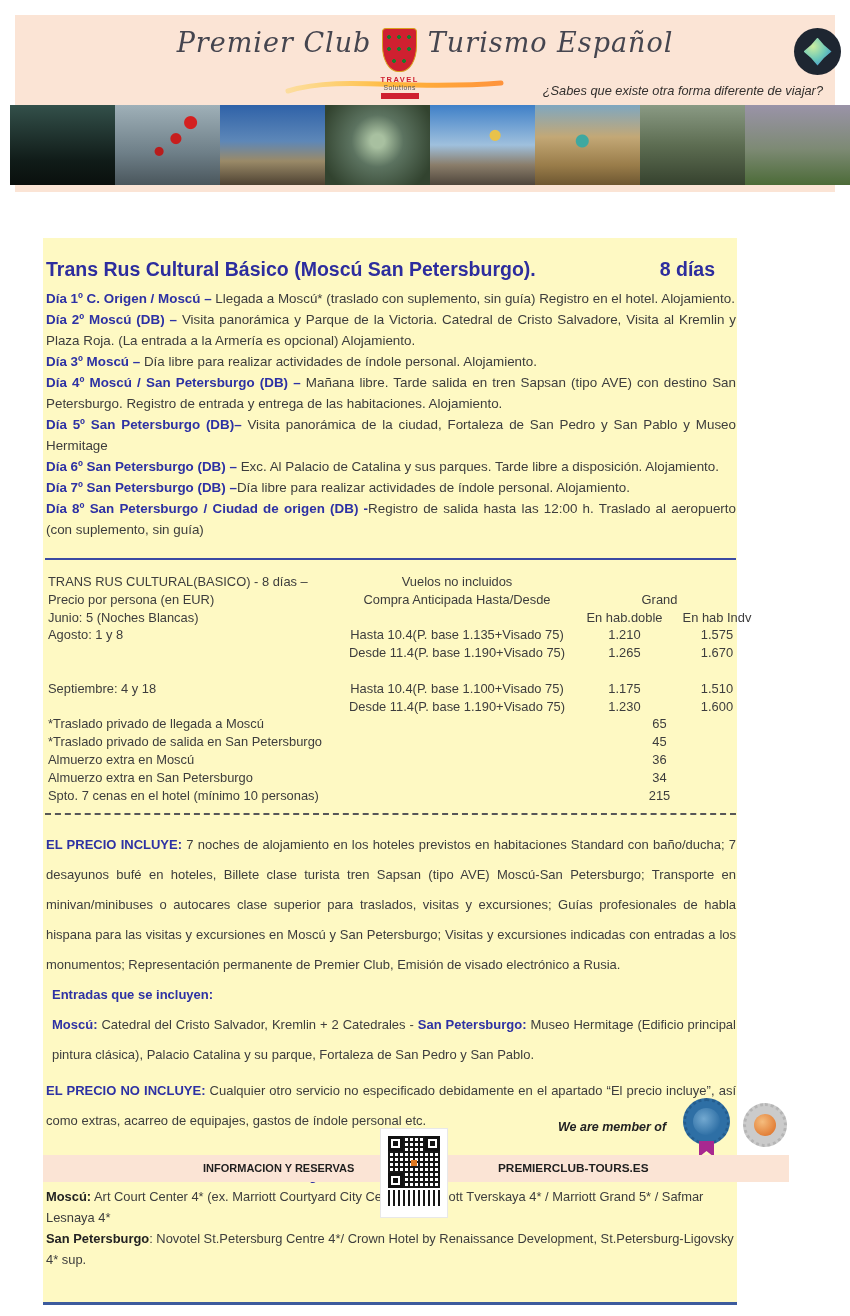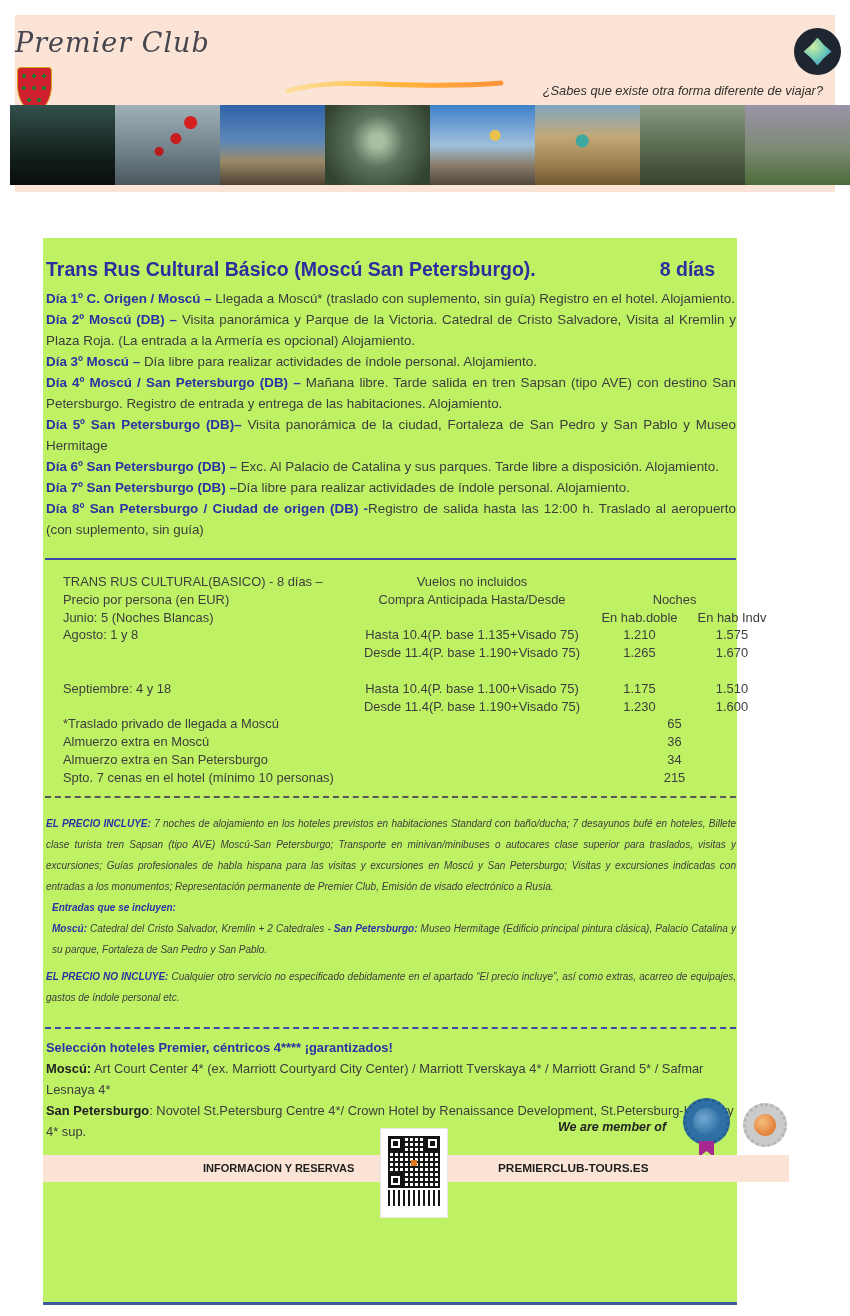--- a/index.html
+++ b/index.html
@@ -1,21 +1,21 @@
 <!DOCTYPE html>
 <html><head>
 <meta charset="utf-8">
 <style>
   html,body{margin:0;padding:0;background:#fff;}
   .page{position:relative;width:850px;height:1316px;background:#fff;overflow:hidden;
         font-family:"Liberation Sans",sans-serif;color:#3d3d3d;}
 
   
   .header{position:absolute;left:15px;top:15px;width:820px;height:177px;background:#fbe4d5;}
-  .brand-row{position:absolute;left:0;top:13px;width:100%;display:flex;justify-content:center;align-items:flex-start;gap:9px;flex-direction:column;}
+  .brand-row{position:absolute;left:0;top:13px;width:100%;display:flex;justify-content:center;align-items:flex-start;gap:9px;}
   .brand-script{font-family:"DejaVu Serif",serif;font-style:italic;font-size:27px;color:#45454f;letter-spacing:1px;line-height:30px;}
   .logo-col{display:flex;flex-direction:column;align-items:center;margin-top:0;}
   .shield{width:33px;height:42px;background:#cf2030;border:1px solid #d8a020;
           border-radius:4px 4px 16px 16px / 4px 4px 26px 26px;
           background-image:
             radial-gradient(circle 1.6px at 6px 8px,#1c7a2c 1.6px,transparent 2.2px),
             radial-gradient(circle 1.6px at 16px 8px,#1c7a2c 1.6px,transparent 2.2px),
             radial-gradient(circle 1.6px at 26px 8px,#1c7a2c 1.6px,transparent 2.2px),
             radial-gradient(circle 1.6px at 6px 20px,#1c7a2c 1.6px,transparent 2.2px),
             radial-gradient(circle 1.6px at 16px 20px,#1c7a2c 1.6px,transparent 2.2px),
@@ -50,41 +50,41 @@
   .ph6{background:
         radial-gradient(circle 6px at 45% 45%,#3fa8a0 6px,transparent 7px),
         linear-gradient(180deg,#7fa7c0 0%,#c3a876 40%,#9a7d4a 75%,#6e5731 100%);}
   .ph7{background:linear-gradient(180deg,#8a9a84 0%,#5d6d52 50%,#36422e 100%);}
   .ph8{background:linear-gradient(180deg,#9a93a8 0%,#7d8a74 55%,#4c6b38 100%);}
 
   
   .banner{position:absolute;left:332px;top:193px;font-weight:bold;font-size:14.3px;color:#3134a6;line-height:22px;}
 
   
-  .content{position:absolute;left:43px;top:238px;width:694px;height:1064px;background:#bef264;
+  .content{position:absolute;left:43px;top:238px;width:694px;height:1064px;background:#fef9c3;
            border-bottom:3px solid #3d5b9d;box-sizing:content-box;}
   .title-row{display:flex;justify-content:space-between;padding:20px 22px 0 3px;}
   .tour-title{font-size:19.5px;font-weight:bold;color:#2d2d9e;}
   .tour-days{font-size:19.5px;font-weight:bold;color:#2d2d9e;}
   .itinerary{margin:7px 1px 18px 3px;}
   .itinerary p{margin:0;font-size:13.4px;line-height:21px;text-align:justify;color:#3d3d3d;}
   .blue-label{color:#2d31a4;font-weight:bold;}
   .hline-solid{margin:13px 1px 0 2px;height:2px;background:#3b4aa2;}
 
   
-  .ptable{margin:13px 0 0 20px;font-size:12.9px;line-height:17.8px;color:#3d3d3d;}
+  .ptable{margin:13px 0 0 5px;font-size:12.9px;line-height:17.8px;color:#3d3d3d;}
   .prow{display:grid;grid-template-columns:299px 220px 115px 70px auto;}
   .prow .c2,.prow .c3,.prow .c4{text-align:center;white-space:nowrap;}
   .prow .span34{grid-column:3/5;text-align:center;}
   .blankrow{height:17.8px;}
 
   .hline-dash{margin:9px 1px 0 2px;border-top:2px dashed #575757;}
   .hline-dash-blue{margin:19px 1px 0 2px;border-top:2px dashed #3b4aa2;}
 
-  .para{margin:15px 1px 0 3px;font-size:10px;line-height:21px;text-align:justify;font-style:italic;}
+  .para{margin:15px 1px 0 3px;font-size:13px;line-height:30px;text-align:justify;}
   .para.tight{margin-top:0;padding-left:6px;}
   .para.gap6{margin-top:6px;}
 
   .hotels{margin:8px 1px 0 3px;font-size:12.9px;line-height:21px;}
   .hotels .head{color:#2d31a4;font-weight:bold;}
   .dark-label{font-weight:bold;color:#222;}
 
   
   .member-label{position:absolute;left:515px;top:882px;font-size:12.5px;font-weight:bold;font-style:italic;color:#222;}
   .badge{position:absolute;border-radius:50%;box-sizing:border-box;}
@@ -178,21 +178,21 @@
     <div class="hline-solid"></div>
 
     <div class="ptable">
       <div class="prow">
         <div class="c1">TRANS RUS CULTURAL(BASICO) - 8 días –</div>
         <div class="c2">Vuelos no incluidos</div>
       </div>
       <div class="prow">
         <div class="c1">Precio por persona (en EUR)</div>
         <div class="c2">Compra Anticipada Hasta/Desde</div>
-        <div class="span34">Noches</div>
+        <div class="span34">Grand</div>
       </div>
       <div class="prow">
         <div class="c1">Junio: 5 (Noches Blancas)</div>
         <div class="c2"></div>
         <div class="c3">En hab.doble</div>
         <div class="c4">En hab Indv</div>
       </div>
       <div class="prow">
         <div class="c1">Agosto: 1 y 8</div>
         <div class="c2">Hasta 10.4(P. base 1.135+Visado 75)</div>
@@ -215,20 +215,25 @@
       <div class="prow">
         <div class="c1"></div>
         <div class="c2">Desde 11.4(P. base 1.190+Visado 75)</div>
         <div class="c3">1.230</div>
         <div class="c4">1.600</div>
       </div>
       <div class="prow">
         <div class="c1">*Traslado privado de llegada a Moscú</div>
         <div class="c2"></div>
         <div class="span34">65</div>
+      </div>
+      <div class="prow">
+        <div class="c1">*Traslado privado de salida en San Petersburgo</div>
+        <div class="c2"></div>
+        <div class="span34">45</div>
       </div>
       <div class="prow">
         <div class="c1">Almuerzo extra en Moscú</div>
         <div class="c2"></div>
         <div class="span34">36</div>
       </div>
       <div class="prow">
         <div class="c1">Almuerzo extra en San Petersburgo</div>
         <div class="c2"></div>
         <div class="span34">34</div>

